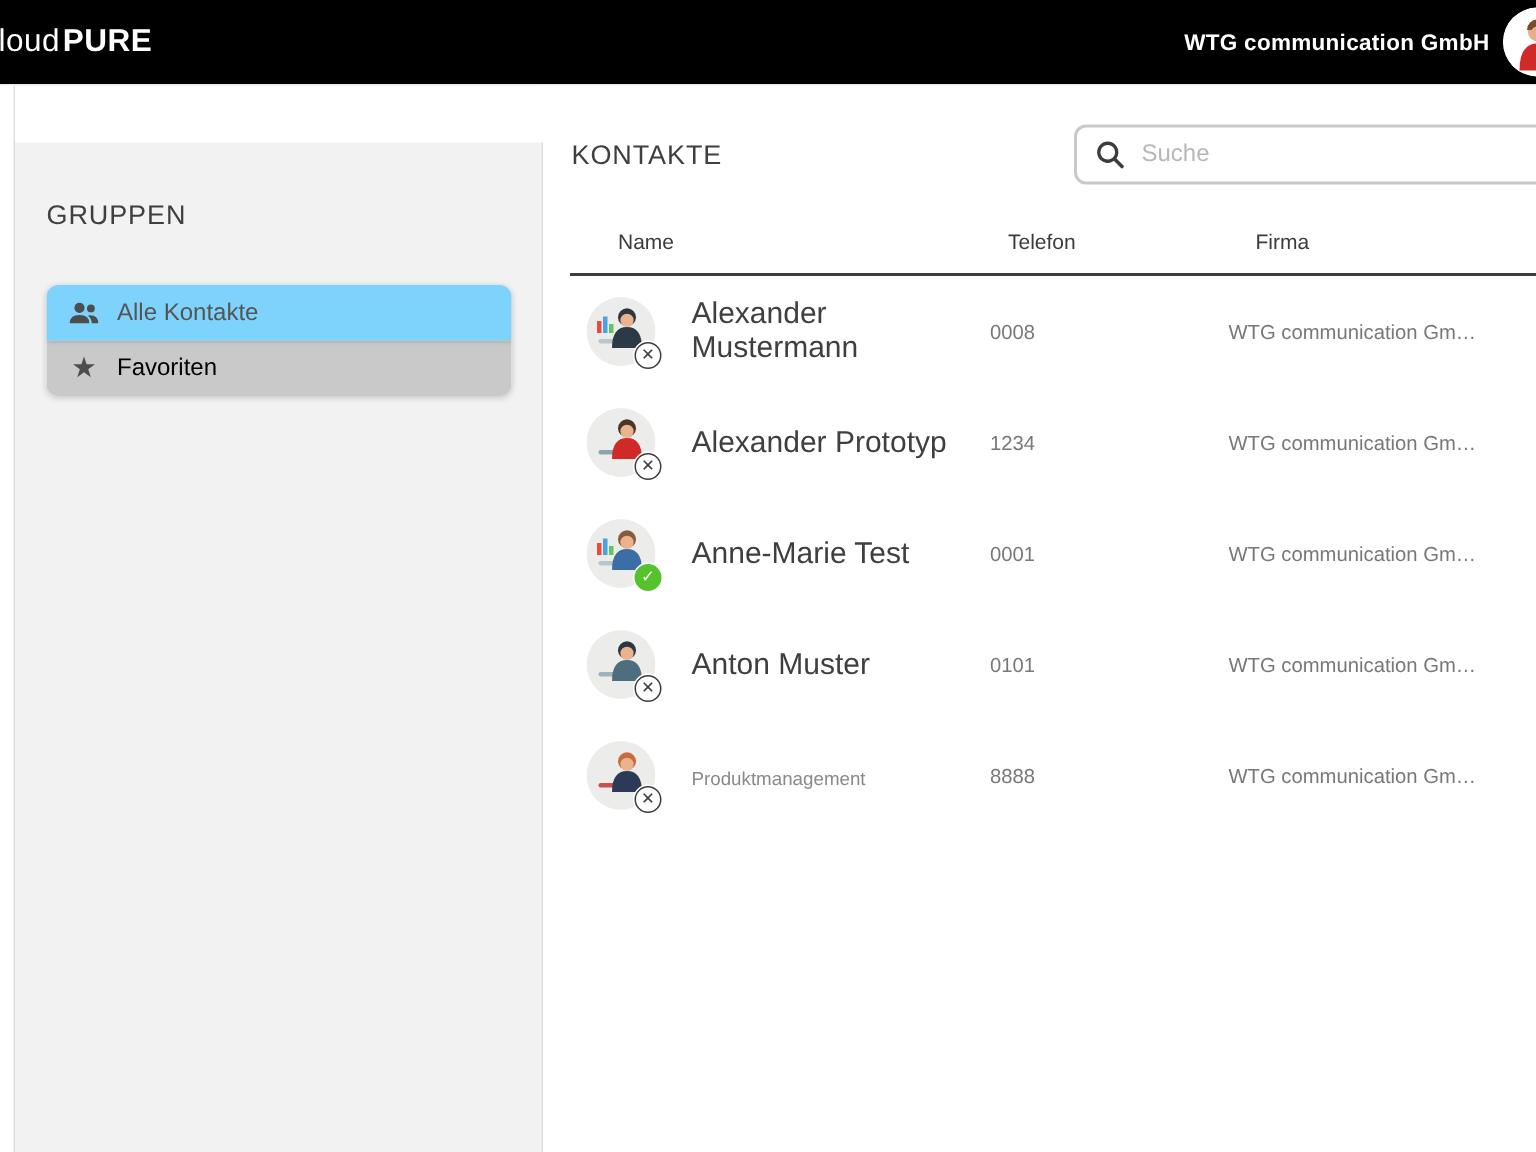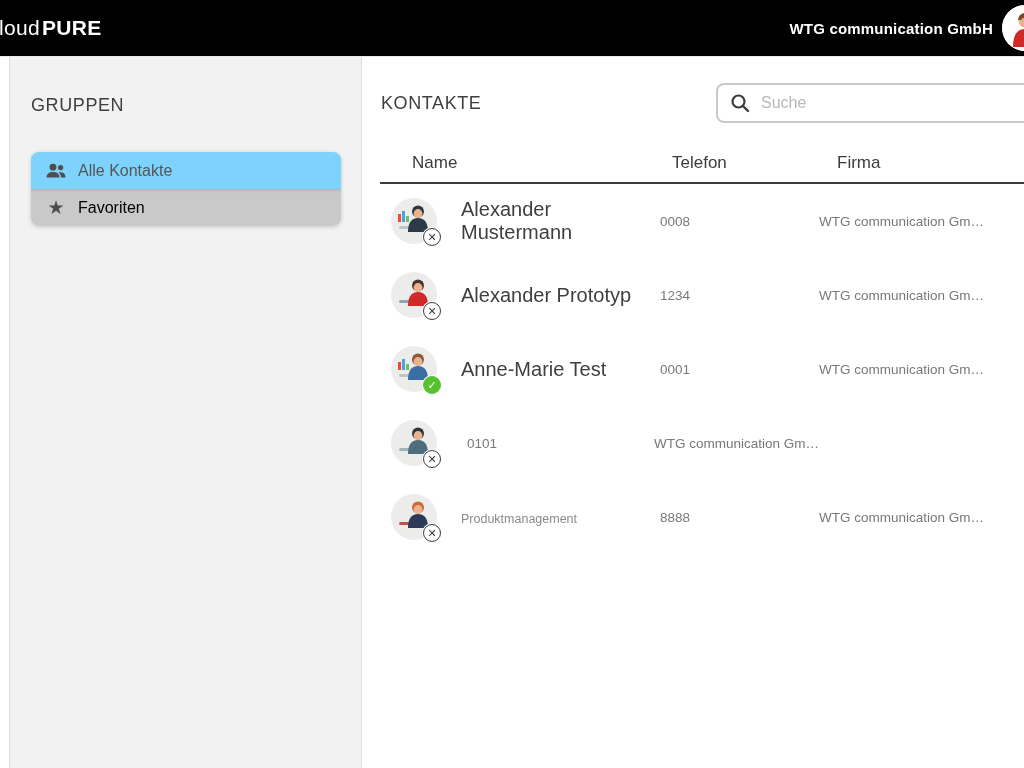--- a/index.html
+++ b/index.html
@@ -12,21 +12,21 @@
   .logo { margin-left:-3px; padding-left:2px; color:#fff; font-size:21px; letter-spacing:0.3px; white-space:nowrap; }
   .logo .lg-light { font-weight:400; }
   .logo .lg-bold { font-weight:700; margin-left:2px; }
   .topbar-right { margin-left:auto; display:flex; align-items:center; }
   .company-name { color:#fff; font-size:15px; font-weight:700; letter-spacing:0.2px; }
   .header-avatar { position:relative; width:46px; height:46px; border-radius:50%; background:#fff; margin-left:9px; margin-right:-24px; flex:0 0 auto; overflow:hidden; }
 
   
   .content-row { display:flex; height:712px; border-top:1px solid #e9e9e9; }
   .left-gutter { width:10px; background:#fff; border-right:1px solid #ddd; }
-  .sidebar { width:352px; background:#f2f2f2; border-right:1px solid #ddd; }
+  .sidebar { width:352px; background:#f2f2f2; border-right:1px solid #ddd;margin-top:38px; }
   .main { flex:1; background:#fff; position:relative; overflow:hidden; }
 
   
   .sidebar-title { margin:38px 0 0 21px; font-size:18px; font-weight:500; letter-spacing:0.6px; color:#3f3f3f; }
   .group-list { margin:36px 20px 0 21px; border-radius:8px; overflow:hidden; box-shadow:0 1px 4px rgba(0,0,0,0.18); }
   .group-item { display:flex; align-items:center; height:37px; cursor:pointer; }
   .group-item.selected { background:#7dd3fc; box-shadow:0 1px 3px rgba(0,0,0,0.15); position:relative; z-index:1; }
   .group-item.dim { background:#c9c9c9; }
   .group-item .gi-icon { width:22px; margin-left:14px; display:flex; align-items:center; justify-content:center; color:#4d4d4d; }
   .group-item .gi-label { margin-left:11px; font-size:16px; color:#555; }
@@ -36,21 +36,21 @@
   
   .content-header { display:flex; align-items:center; margin-top:26px; height:40px; padding-left:19px;justify-content:space-between; }
   .main-title { font-size:18px; font-weight:500; letter-spacing:0.6px; color:#3f3f3f; }
   .search-box { margin-left:auto; margin-right:-24px; width:332px; height:40px; border:2px solid #c9c9c9; border-radius:8px; display:flex; align-items:center; background:#fff; flex:0 0 auto; }
   .search-box .mag { margin-left:12px; flex:0 0 auto; display:flex; }
   .search-input { border:none; outline:none; background:transparent; margin-left:11px; font-size:16px; color:#3f3f3f; width:220px; font-family:"Liberation Sans", sans-serif; }
   .search-input::placeholder { color:#b8b8b8; }
 
   
   .table-head { display:grid; grid-template-columns:260px 165px 1fr; padding-left:32px; margin-top:30px; height:31px; align-items:start; border-bottom:2px solid #3d3d3d; margin-left:18px; }
-  .th { font-size:17px; font-weight:500; color:#3c3c3c; }
+  .th { font-size:14px; font-weight:500; color:#3c3c3c; }
   .rows { margin-left:18px; }
   .contact-row { display:grid; grid-template-columns:81px 193px 165px 1fr; height:74px; align-items:center; cursor:pointer; }
   .avatar-wrap { position:relative; width:46px; height:46px; margin-left:11px; }
   .avatar-svg { width:46px; height:46px; display:block; }
   .badge { position:absolute; right:-4px; bottom:-2px; width:18px; height:18px; border-radius:50%; display:flex; align-items:center; justify-content:center; font-size:11px; line-height:1; }
   .badge-x { background:#fff; border:1.5px solid #3c3c3c; color:#3c3c3c; box-shadow:0 0 0 1px #fff; }
   .badge-check { background:#57c22d; border:1.5px solid #57c22d; color:#fff; box-shadow:0 0 0 1px #fff; }
   .name-cell { display:flex; flex-direction:column; justify-content:center; }
   .contact-name { font-size:20px; font-weight:500; color:#3f3f3f; }
   .contact-subtitle { font-size:12.5px; color:#8a8a8a; margin-top:3px; }
@@ -199,20 +199,24 @@
       <svg class="avatar-svg" viewBox="0 0 46 46">
         <circle cx="23" cy="23" r="23" fill="#ececeb"></circle>
 
         <rect class="accent" x="8" y="28" width="26" height="3" rx="1.5" fill="#9fb3bd"></rect>
         <circle class="hair" cx="27" cy="13.5" r="6" fill="#2f3640"></circle>
         <circle cx="27" cy="15.5" r="4.4" fill="#eab38e"></circle>
         <path class="top" d="M17 34 q0 -14 10 -14 q10 0 10 14 z" fill="#4e6e7e"></path>
       </svg>
       <span class="badge badge-x">✕</span>
     </div>
+    <div class="name-cell">
+      <span class="contact-name">Anton Muster</span>
+
+    </div>
     <span class="contact-phone">0101</span>
     <span class="contact-company">WTG communication Gm…</span>
   </div>
 
   <div class="contact-row">
     <div class="avatar-wrap">
       <svg class="avatar-svg" viewBox="0 0 46 46">
         <circle cx="23" cy="23" r="23" fill="#ececeb"></circle>
 
         <rect class="accent" x="8" y="28" width="26" height="3" rx="1.5" fill="#c94f4f"></rect>

